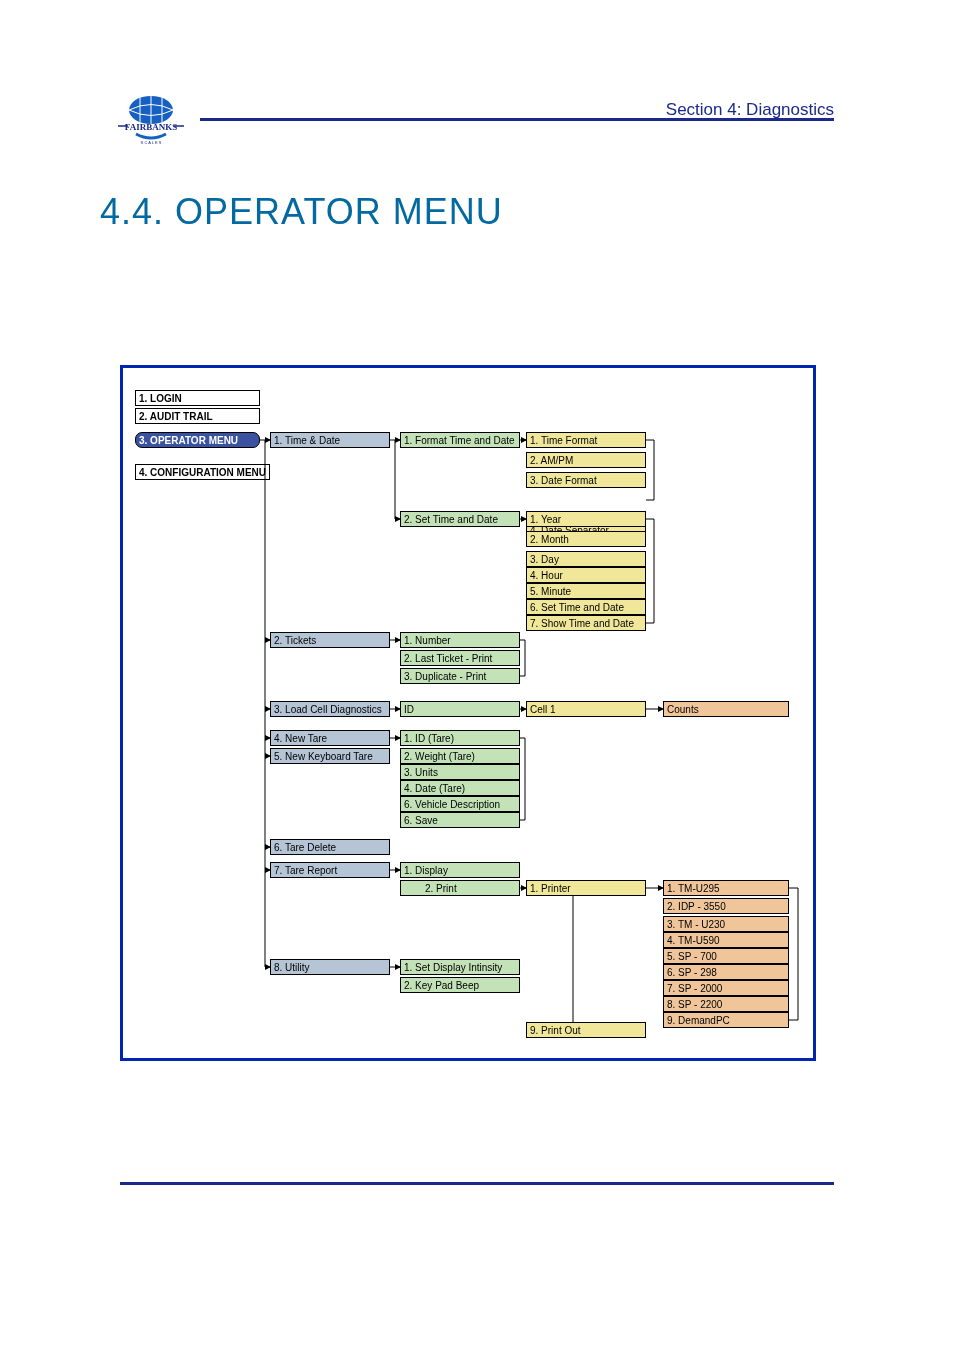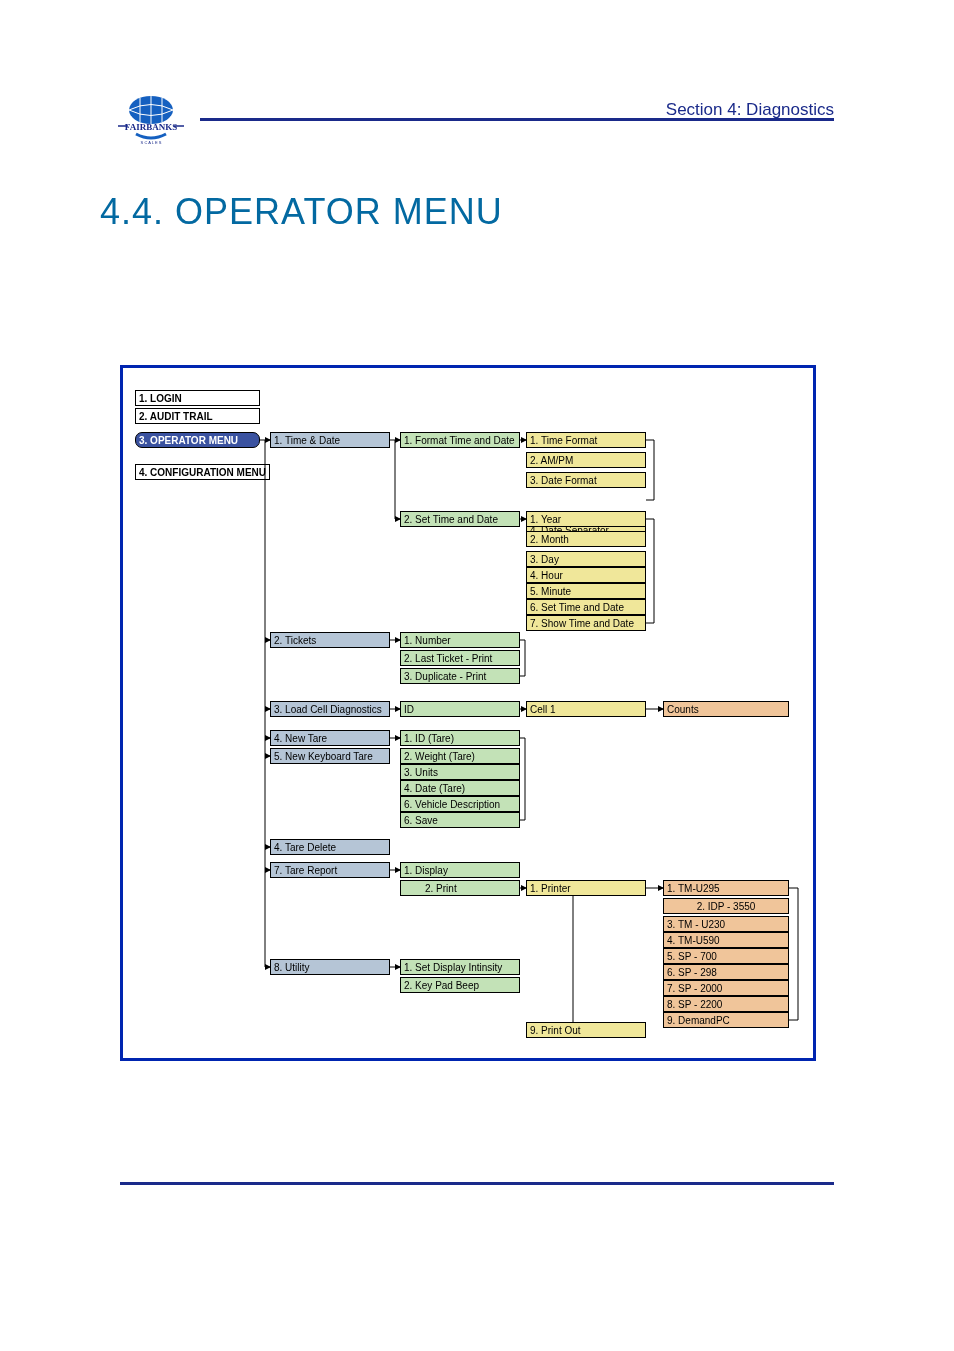--- a/index.html
+++ b/index.html
@@ -55,21 +55,21 @@
     <div class="box w-a c-white" style="left:12px;top:22px;font-weight:bold;">1. LOGIN</div>
     <div class="box w-a c-white" style="left:12px;top:40px;font-weight:bold;">2. AUDIT TRAIL</div>
     <div class="box w-a c-navy" style="left:12px;top:64px;border-radius:7px;">3. OPERATOR MENU</div>
     <div class="box c-white" style="left:12px;top:96px;width:135px;font-weight:bold;">4. CONFIGURATION MENU</div>
 
     <div class="box w-b c-grey" style="left:147px;top:64px;">1. Time &amp; Date</div>
     <div class="box w-b c-grey" style="left:147px;top:264px;">2. Tickets</div>
     <div class="box w-b c-grey" style="left:147px;top:333px;">3. Load Cell Diagnostics</div>
     <div class="box w-b c-grey" style="left:147px;top:362px;">4. New Tare</div>
     <div class="box w-b c-grey" style="left:147px;top:380px;">5. New Keyboard Tare</div>
-    <div class="box w-b c-grey" style="left:147px;top:471px;">4. Tare Delete</div>
+    <div class="box w-b c-grey" style="left:147px;top:471px;">6. Tare Delete</div>
     <div class="box w-b c-grey" style="left:147px;top:494px;">7. Tare Report</div>
     <div class="box w-b c-grey" style="left:147px;top:591px;">8. Utility</div>
 
     <div class="box w-b c-green" style="left:277px;top:64px;">1. Format Time and Date</div>
     <div class="box w-b c-green" style="left:277px;top:143px;">2. Set Time and Date</div>
 
     <div class="box w-b c-yellow" style="left:403px;top:64px;">1. Time Format</div>
     <div class="box w-b c-yellow" style="left:403px;top:84px;">2. AM/PM</div>
     <div class="box w-b c-yellow" style="left:403px;top:104px;">3. Date Format</div>
     <div class="box w-b c-yellow" style="left:403px;top:112px;margin-top:42px;">4. Date Separator</div>
@@ -97,21 +97,21 @@
     <div class="box w-b c-green" style="left:277px;top:428px;">6. Vehicle Description</div>
     <div class="box w-b c-green" style="left:277px;top:444px;">6. Save</div>
 
     <div class="box w-b c-green" style="left:277px;top:494px;">1. Display</div>
     <div class="box w-b c-green" style="left:277px;top:512px;padding-left:24px;">2. Print</div>
 
     <div class="box w-b c-yellow" style="left:403px;top:512px;">1. Printer</div>
     <div class="box w-b c-yellow" style="left:403px;top:654px;">9. Print Out</div>
 
     <div class="box w-d c-orange" style="left:540px;top:512px;">1. TM-U295</div>
-    <div class="box w-d c-orange" style="left:540px;top:530px;text-align:center;">2. IDP - 3550</div>
+    <div class="box w-d c-orange" style="left:540px;top:530px;">2. IDP - 3550</div>
     <div class="box w-d c-orange" style="left:540px;top:548px;">3. TM - U230</div>
     <div class="box w-d c-orange" style="left:540px;top:564px;">4. TM-U590</div>
     <div class="box w-d c-orange" style="left:540px;top:580px;">5. SP - 700</div>
     <div class="box w-d c-orange" style="left:540px;top:596px;">6. SP - 298</div>
     <div class="box w-d c-orange" style="left:540px;top:612px;">7. SP - 2000</div>
     <div class="box w-d c-orange" style="left:540px;top:628px;">8. SP - 2200</div>
     <div class="box w-d c-orange" style="left:540px;top:644px;">9. DemandPC</div>
 
     <div class="box w-b c-green" style="left:277px;top:591px;">1. Set Display Intinsity</div>
     <div class="box w-b c-green" style="left:277px;top:609px;">2. Key Pad Beep</div>

